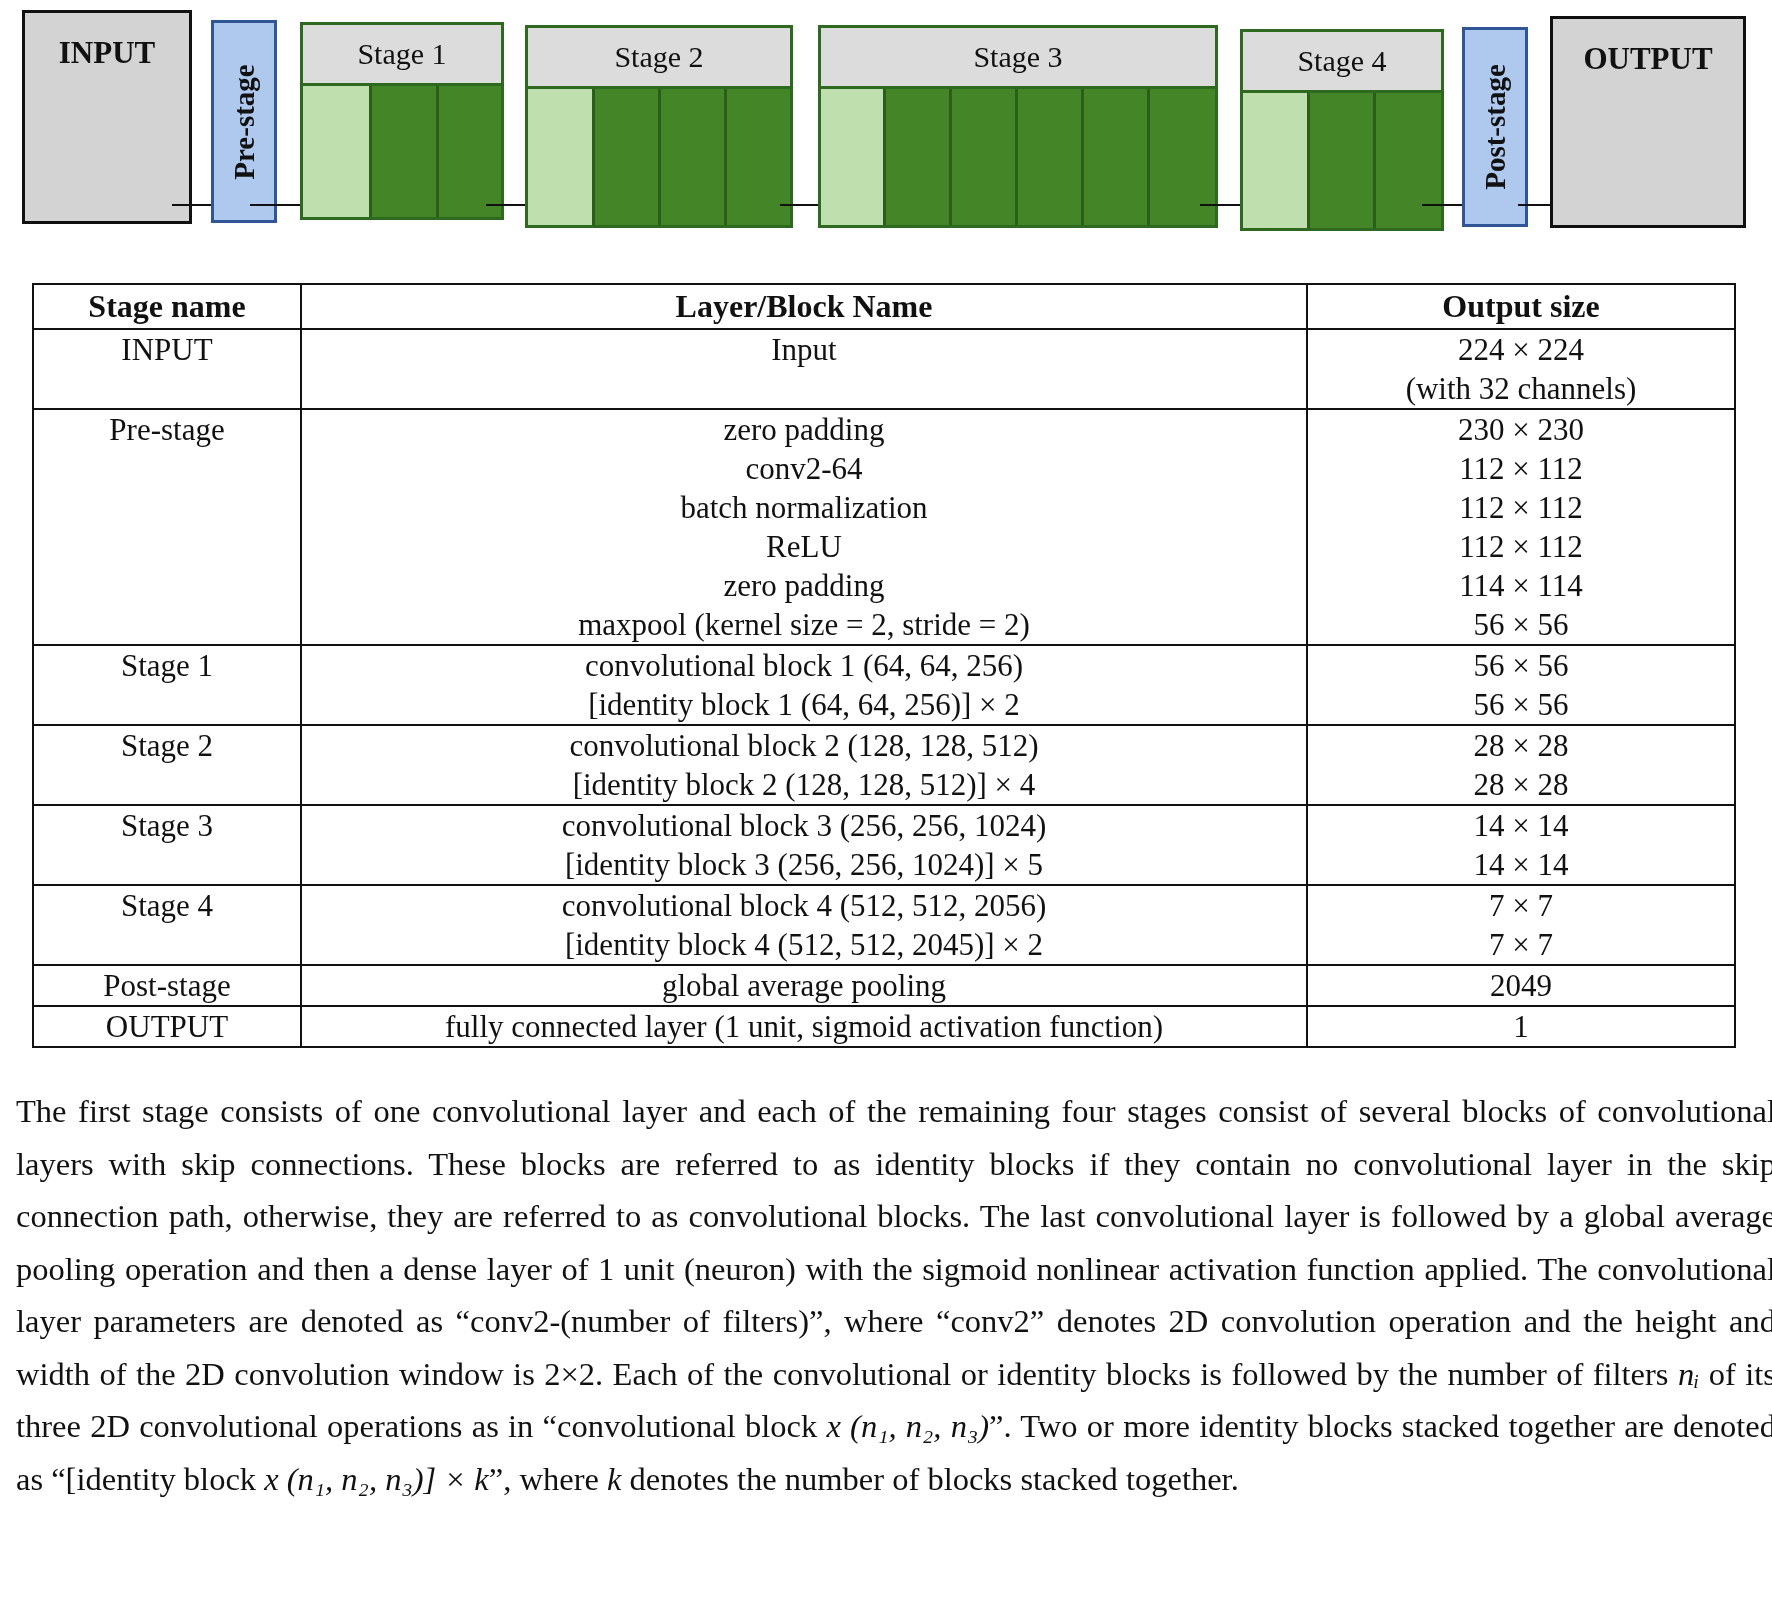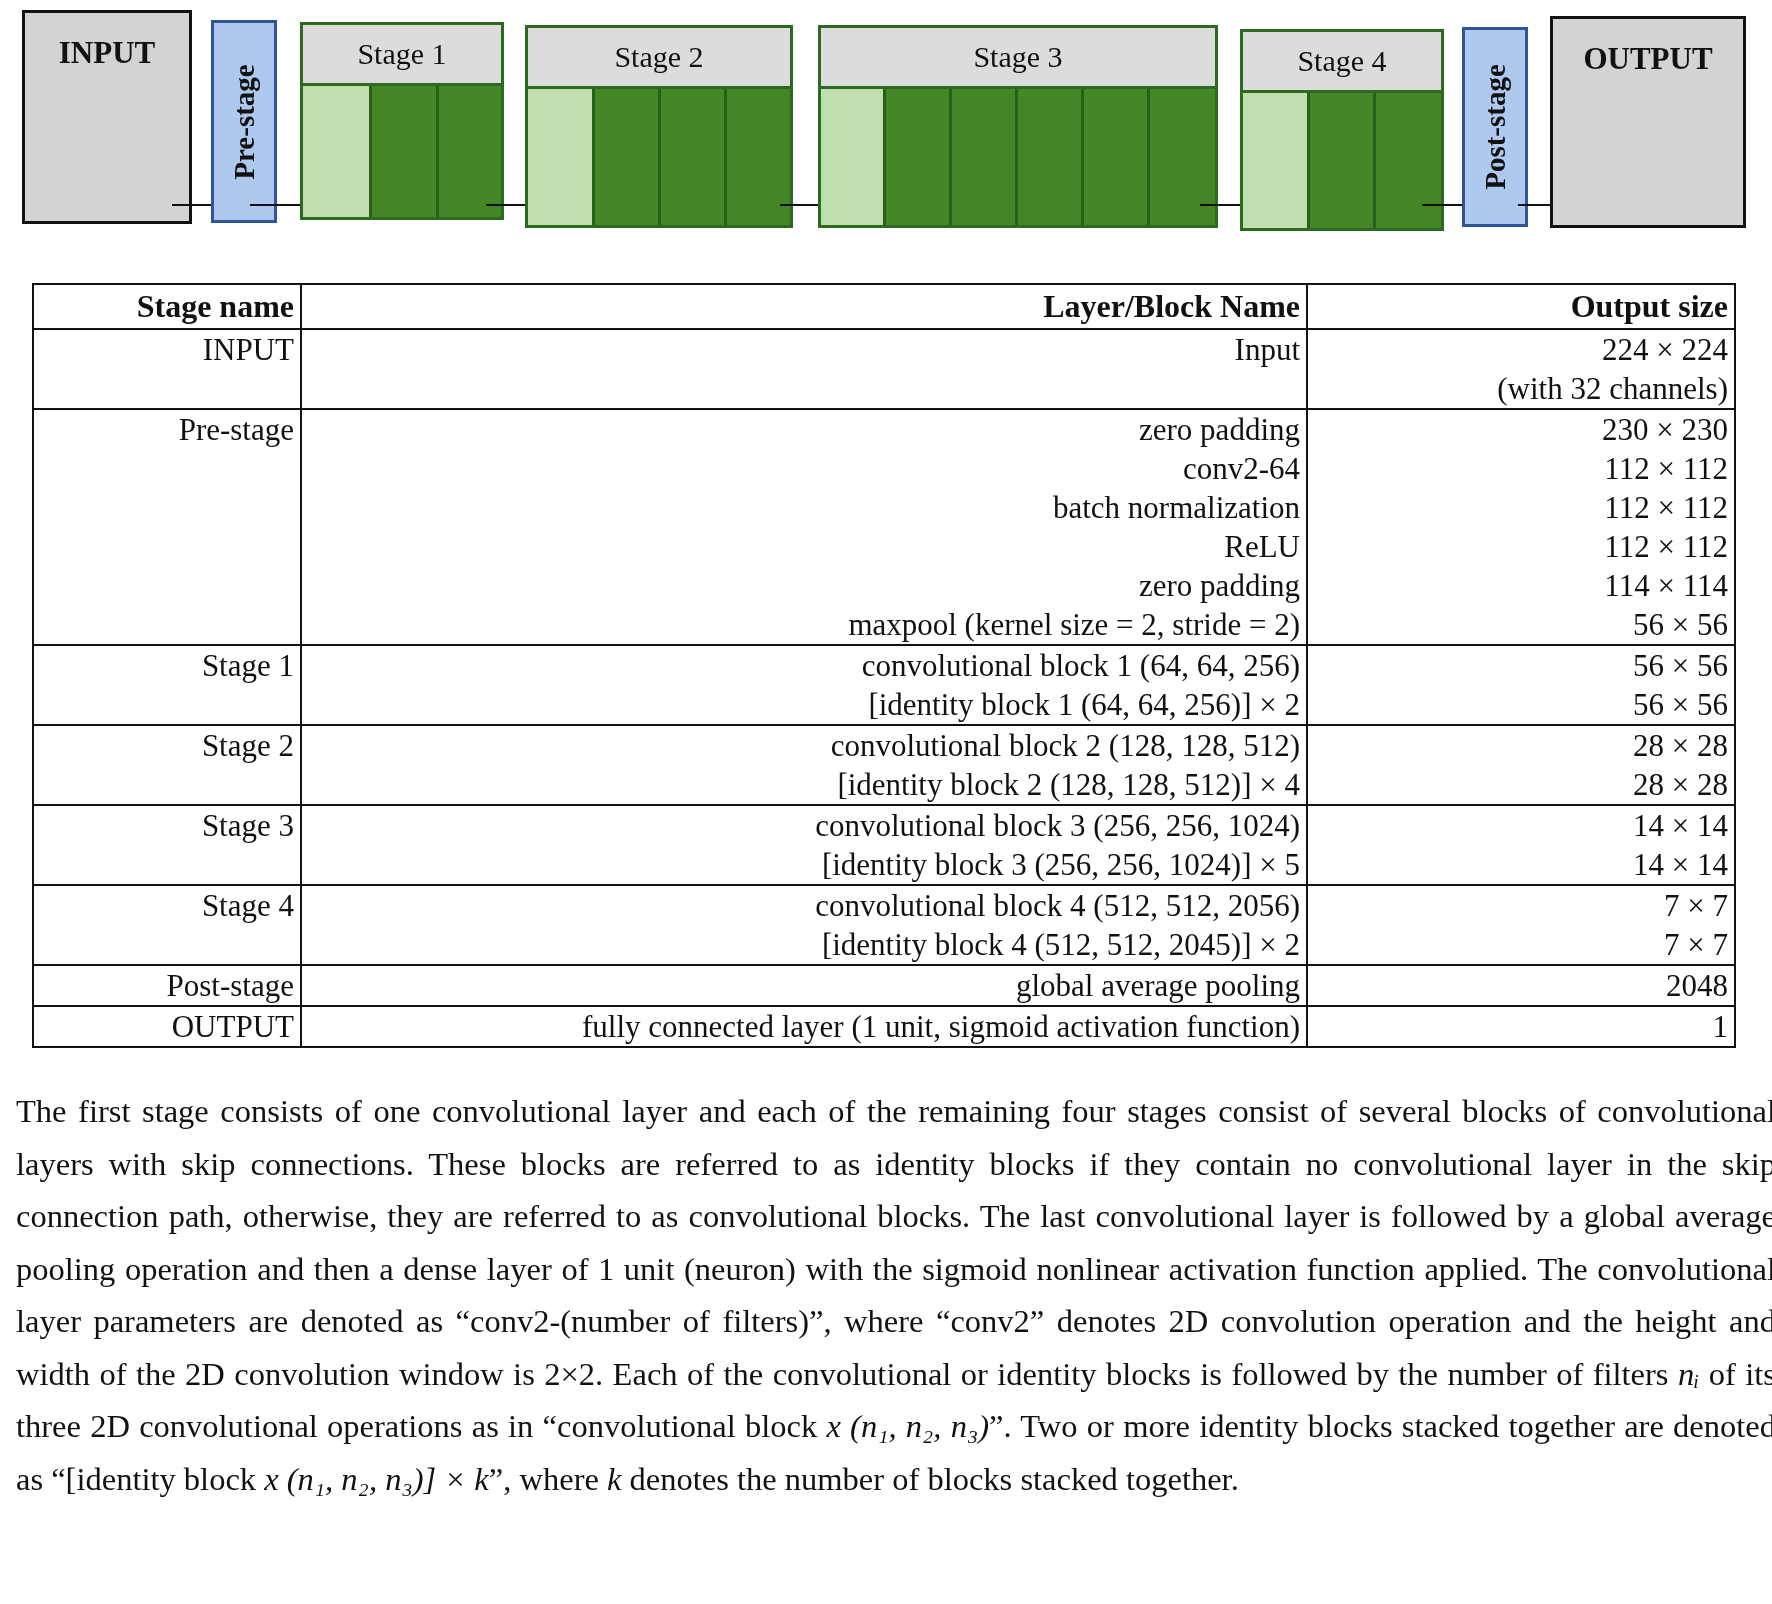--- a/index.html
+++ b/index.html
@@ -10,21 +10,21 @@
   .io .lbl{position:absolute;top:22px;left:0;right:0;text-align:center;font-weight:bold;font-size:31px;}
   .pp{background:#aec8ee;border:3px solid #2f5597;}
   .pp .vlbl{position:absolute;left:50%;top:50%;transform:translate(-50%,-50%) rotate(-90deg);font-weight:bold;font-size:29px;white-space:nowrap;}
   .stage{border:3px solid #2d6a1f;background:#3f8126;}
   .stage .hdr{position:absolute;left:0;right:0;top:0;height:58px;background:#dcdcdc;border-bottom:3px solid #2d6a1f;text-align:center;font-size:30px;line-height:58px;}
   .stage .blk{position:absolute;top:61px;bottom:0;border-right:3px solid #2a5f1a;background:#438527;}
   .stage .blk.conv{background:#bfe0ae;}
   .arrow{position:absolute;height:2px;background:#111;}
   .arrow:after{content:"";position:absolute;right:-4px;top:-10px;border-left:20px solid #111;border-top:11px solid transparent;border-bottom:11px solid transparent;}
   table.arch{position:absolute;left:32px;top:283px;width:1704px;border-collapse:collapse;font-size:31px;}
-  table.arch td,table.arch th{border:2px solid #111;padding:0 6px;text-align:right;vertical-align:top;line-height:39px;}
+  table.arch td,table.arch th{border:2px solid #111;padding:0 6px;text-align:center;vertical-align:top;line-height:39px;}
   table.arch th{font-weight:bold;font-size:32px;line-height:43px;}
   .col1{width:254px;}.col3{width:414px;}
   .para{position:absolute;left:16px;top:1085px;width:1760px;font-size:32.5px;line-height:52.5px;text-align:justify;}
   .para i{font-style:italic;}
 </style>
 </head>
 <body>
 
 <div class="diagram">
   <div class="box io" style="left:22px;top:10px;width:170px;height:214px;">
@@ -161,21 +161,21 @@
           <div>7 × 7</div>
           <div>7 × 7</div>
         </td>
       </tr>
       <tr>
         <td class="col1">Post-stage</td>
         <td>
           <div>global average pooling</div>
         </td>
         <td class="col3">
-          <div>2048</div>
+          <div>2049</div>
         </td>
       </tr>
       <tr>
         <td class="col1">OUTPUT</td>
         <td>
           <div>fully connected layer (1 unit, sigmoid activation function)</div>
         </td>
         <td class="col3">
           <div>1</div>
         </td>

